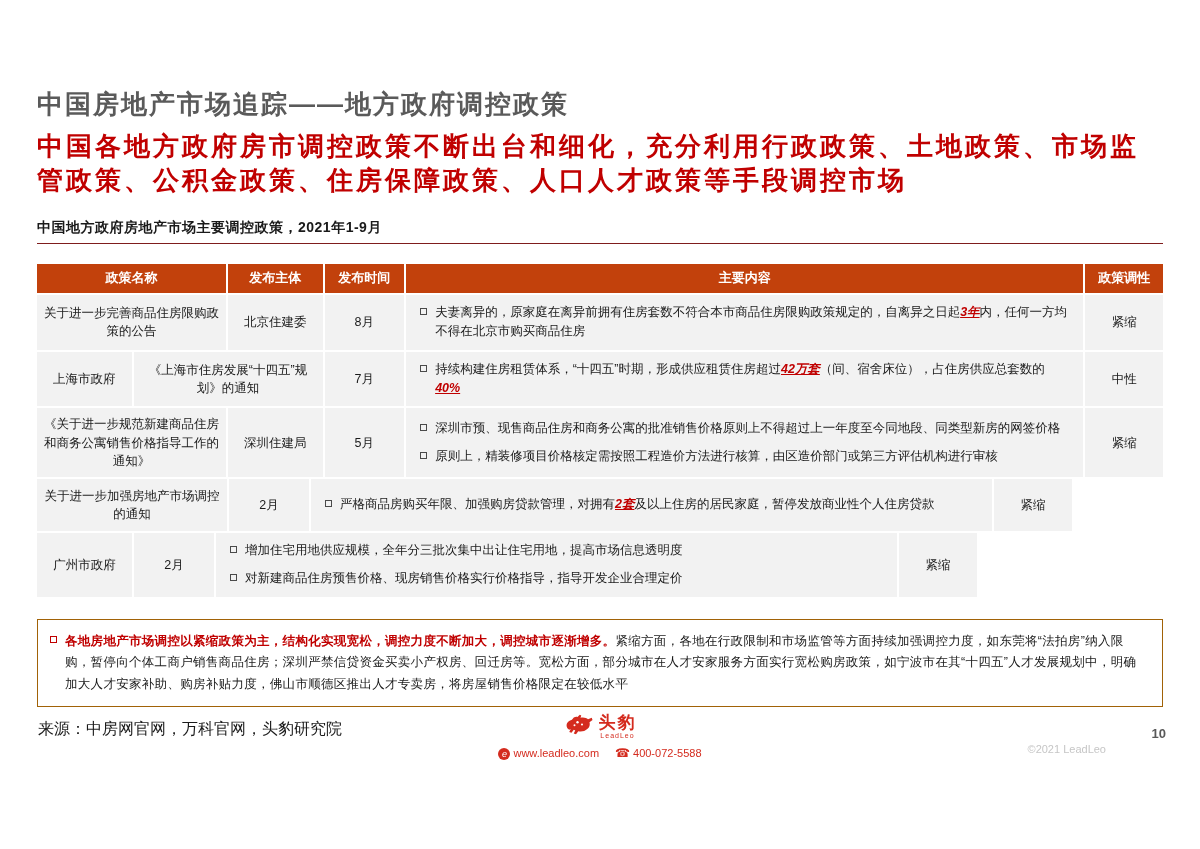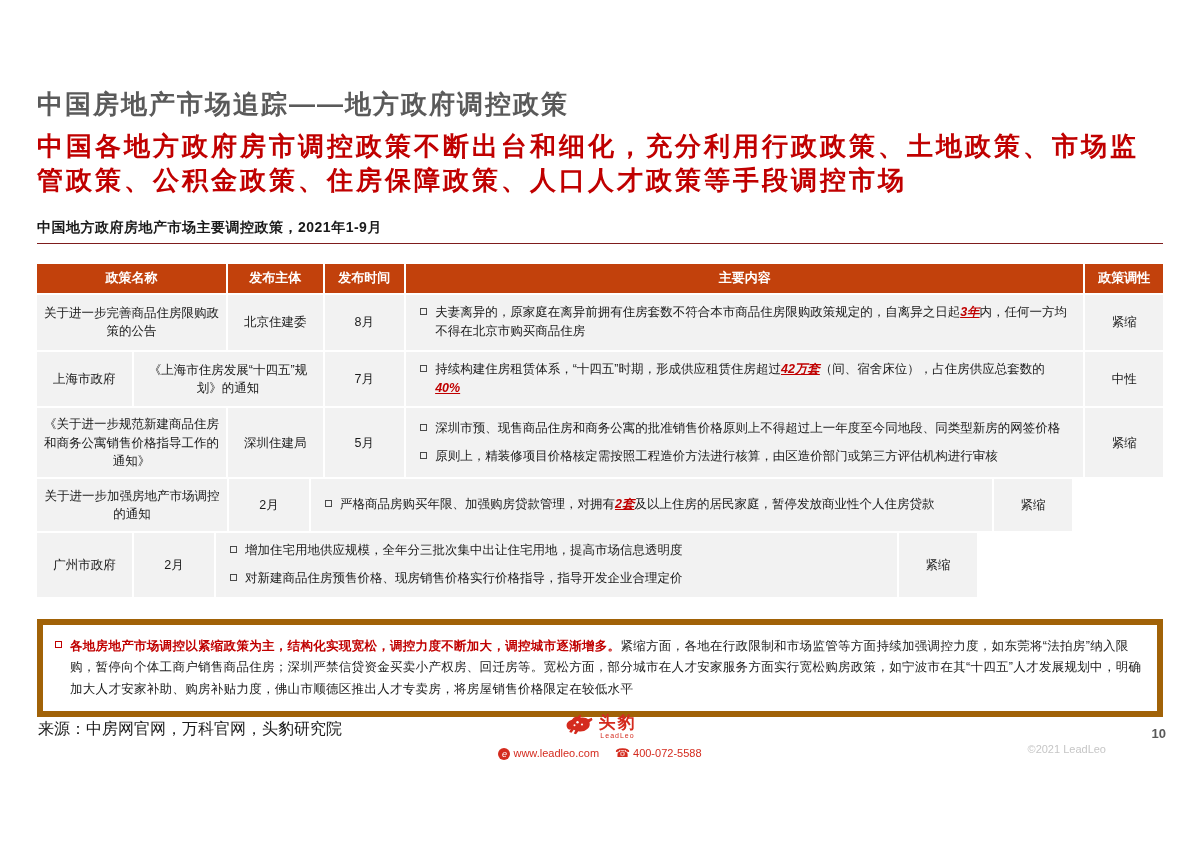--- a/index.html
+++ b/index.html
@@ -31,21 +31,21 @@
   .c5 { width:78px; }
   .t-body .t-row { min-height:52px; }
 
   .bullet { display:flex; align-items:flex-start; }
   .bullet + .bullet { margin-top:9px; }
   .sq { flex:0 0 auto; width:7px; height:7px; border:1.3px solid #4a4a4a; margin:5px 8px 0 0; }
   .btxt { line-height:1.55; }
   .hl { color:#c00000; font-weight:bold; font-style:italic; text-decoration:underline; }
 
   
-  .summary { margin-top:22px; width:1126px; min-height:78px; border:6px solid #a16207;
+  .summary { margin-top:22px; width:1126px; min-height:78px; border:1px solid #a16207;
     padding:11px 14px 11px 12px; }
   .summary .sq { border-color:#c00000; }
   .summary .btxt { font-size:12.5px; line-height:1.72; color:#1a1a1a; letter-spacing:0.3px; }
   .summary .lead { color:#c00000; font-weight:bold; }
 
   
   .source { position:absolute; left:38px; top:719px; font-size:16px; color:#1a1a1a; }
   .logo-block { position:absolute; left:50%; top:712px; transform:translateX(-50%);
     text-align:center; width:260px; }
   .logo-row { display:flex; align-items:center; justify-content:center; gap:5px; }

